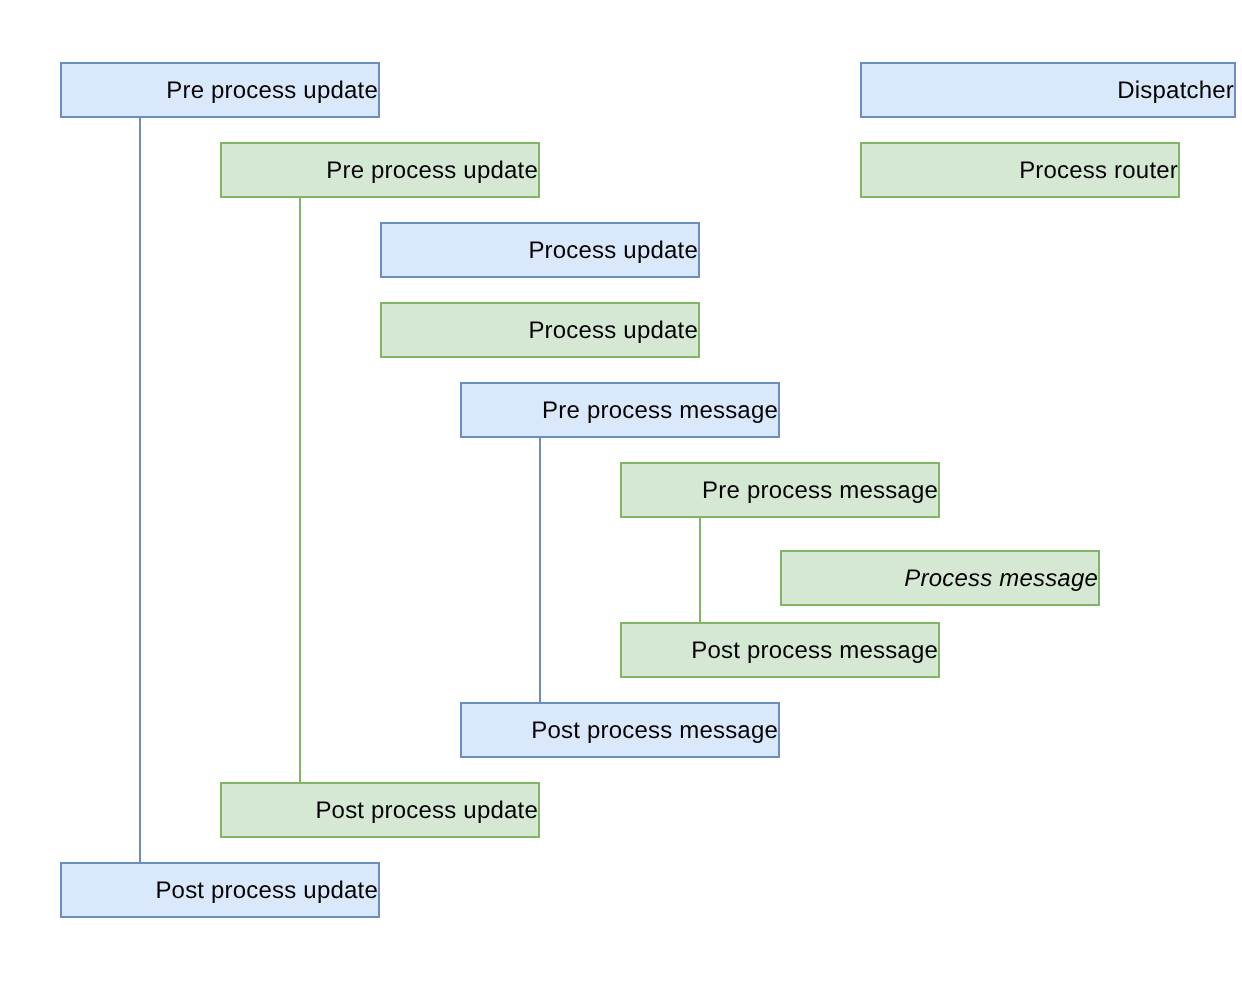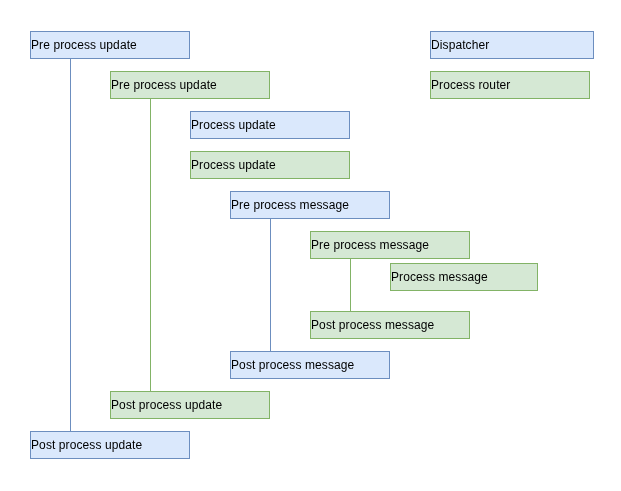--- a/index.html
+++ b/index.html
@@ -25,21 +25,21 @@
     top: 0;
     width: 621px;
     height: 491px;
     pointer-events: none;
   }
   .node {
     position: absolute;
     box-sizing: border-box;
     display: flex;
     align-items: center;
-    justify-content: flex-start;
+    justify-content: flex-end;
     font-size: 12px;
     line-height: 14px;
     color: #000000;
     border-width: 1px;
     border-style: solid;
     text-align: center;
     white-space: nowrap;
     letter-spacing: 0.1px;
   }
   .node.blue {
@@ -79,36 +79,36 @@
       </div>
       <div class="node green" style="left: 190px; top: 151px; width: 160px; height: 28px;">
         <span class="node-label">Process update</span>
       </div>
       <div class="node blue" style="left: 230px; top: 191px; width: 160px; height: 28px;">
         <span class="node-label">Pre process message</span>
       </div>
       <div class="node green" style="left: 310px; top: 231px; width: 160px; height: 28px;">
         <span class="node-label">Pre process message</span>
       </div>
-      <div class="node green" style="left: 390px; top: 263px; width: 148px; height: 28px;">
+      <div class="node green" style="left: 390px; top: 275px; width: 160px; height: 28px; font-style: italic;">
         <span class="node-label">Process message</span>
       </div>
       <div class="node green" style="left: 310px; top: 311px; width: 160px; height: 28px;">
         <span class="node-label">Post process message</span>
       </div>
       <div class="node blue" style="left: 230px; top: 351px; width: 160px; height: 28px;">
         <span class="node-label">Post process message</span>
       </div>
       <div class="node green" style="left: 110px; top: 391px; width: 160px; height: 28px;">
         <span class="node-label">Post process update</span>
       </div>
       <div class="node blue" style="left: 30px; top: 431px; width: 160px; height: 28px;">
         <span class="node-label">Post process update</span>
       </div>
-      <div class="node blue" style="left: 430px; top: 31px; width: 164px; height: 28px;">
+      <div class="node blue" style="left: 430px; top: 31px; width: 188px; height: 28px;">
         <span class="node-label">Dispatcher</span>
       </div>
       <div class="node green" style="left: 430px; top: 71px; width: 160px; height: 28px;">
         <span class="node-label">Process router</span>
       </div>
     </div>
 
 </div>
 
 </body></html>

